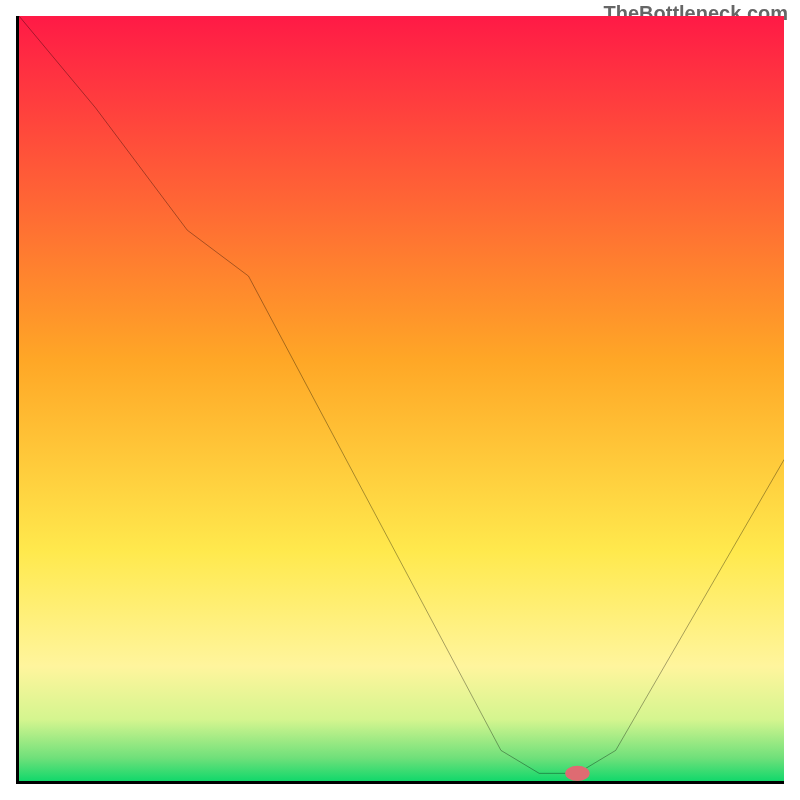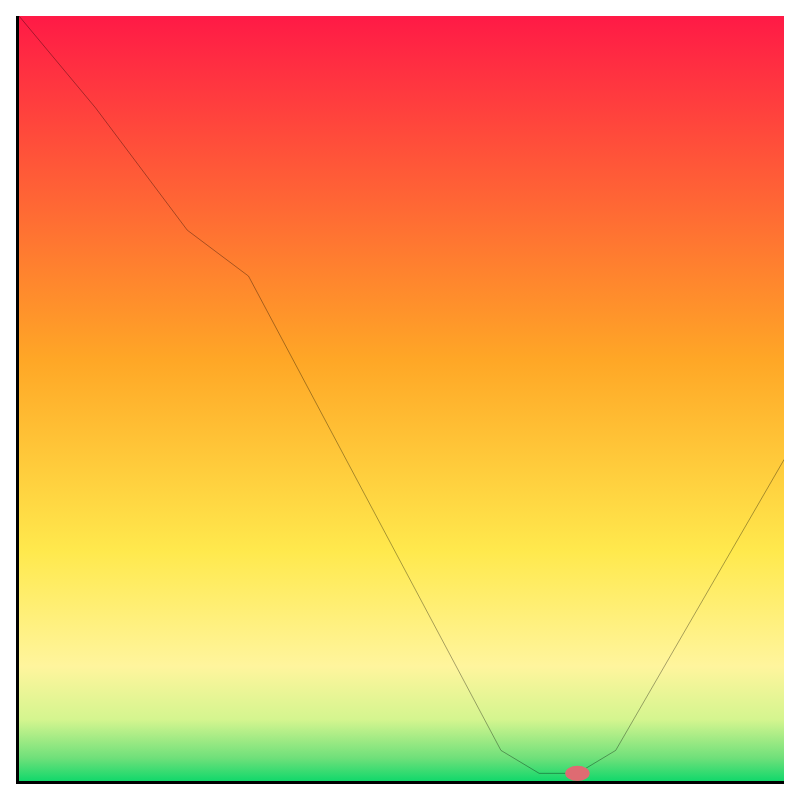--- a/index.html
+++ b/index.html
@@ -43,20 +43,21 @@
     top: 0;
     width: 100%;
     height: 100%;
     display: block;
   }
 </style>
 </head>
 <body>
 
 <div class="chart-frame">
+  <div class="watermark">TheBottleneck.com</div>
 
   <div class="plot-area">
 
     <svg class="bg" viewBox="0 0 100 100" preserveAspectRatio="none">
       <defs>
         <linearGradient id="bgGrad" x1="0" y1="0" x2="0" y2="1">
             <stop offset="0%" stop-color="#ff1a46"></stop>
             <stop offset="45%" stop-color="#ffa726"></stop>
             <stop offset="70%" stop-color="#ffe94d"></stop>
             <stop offset="85%" stop-color="#fff59d"></stop>

